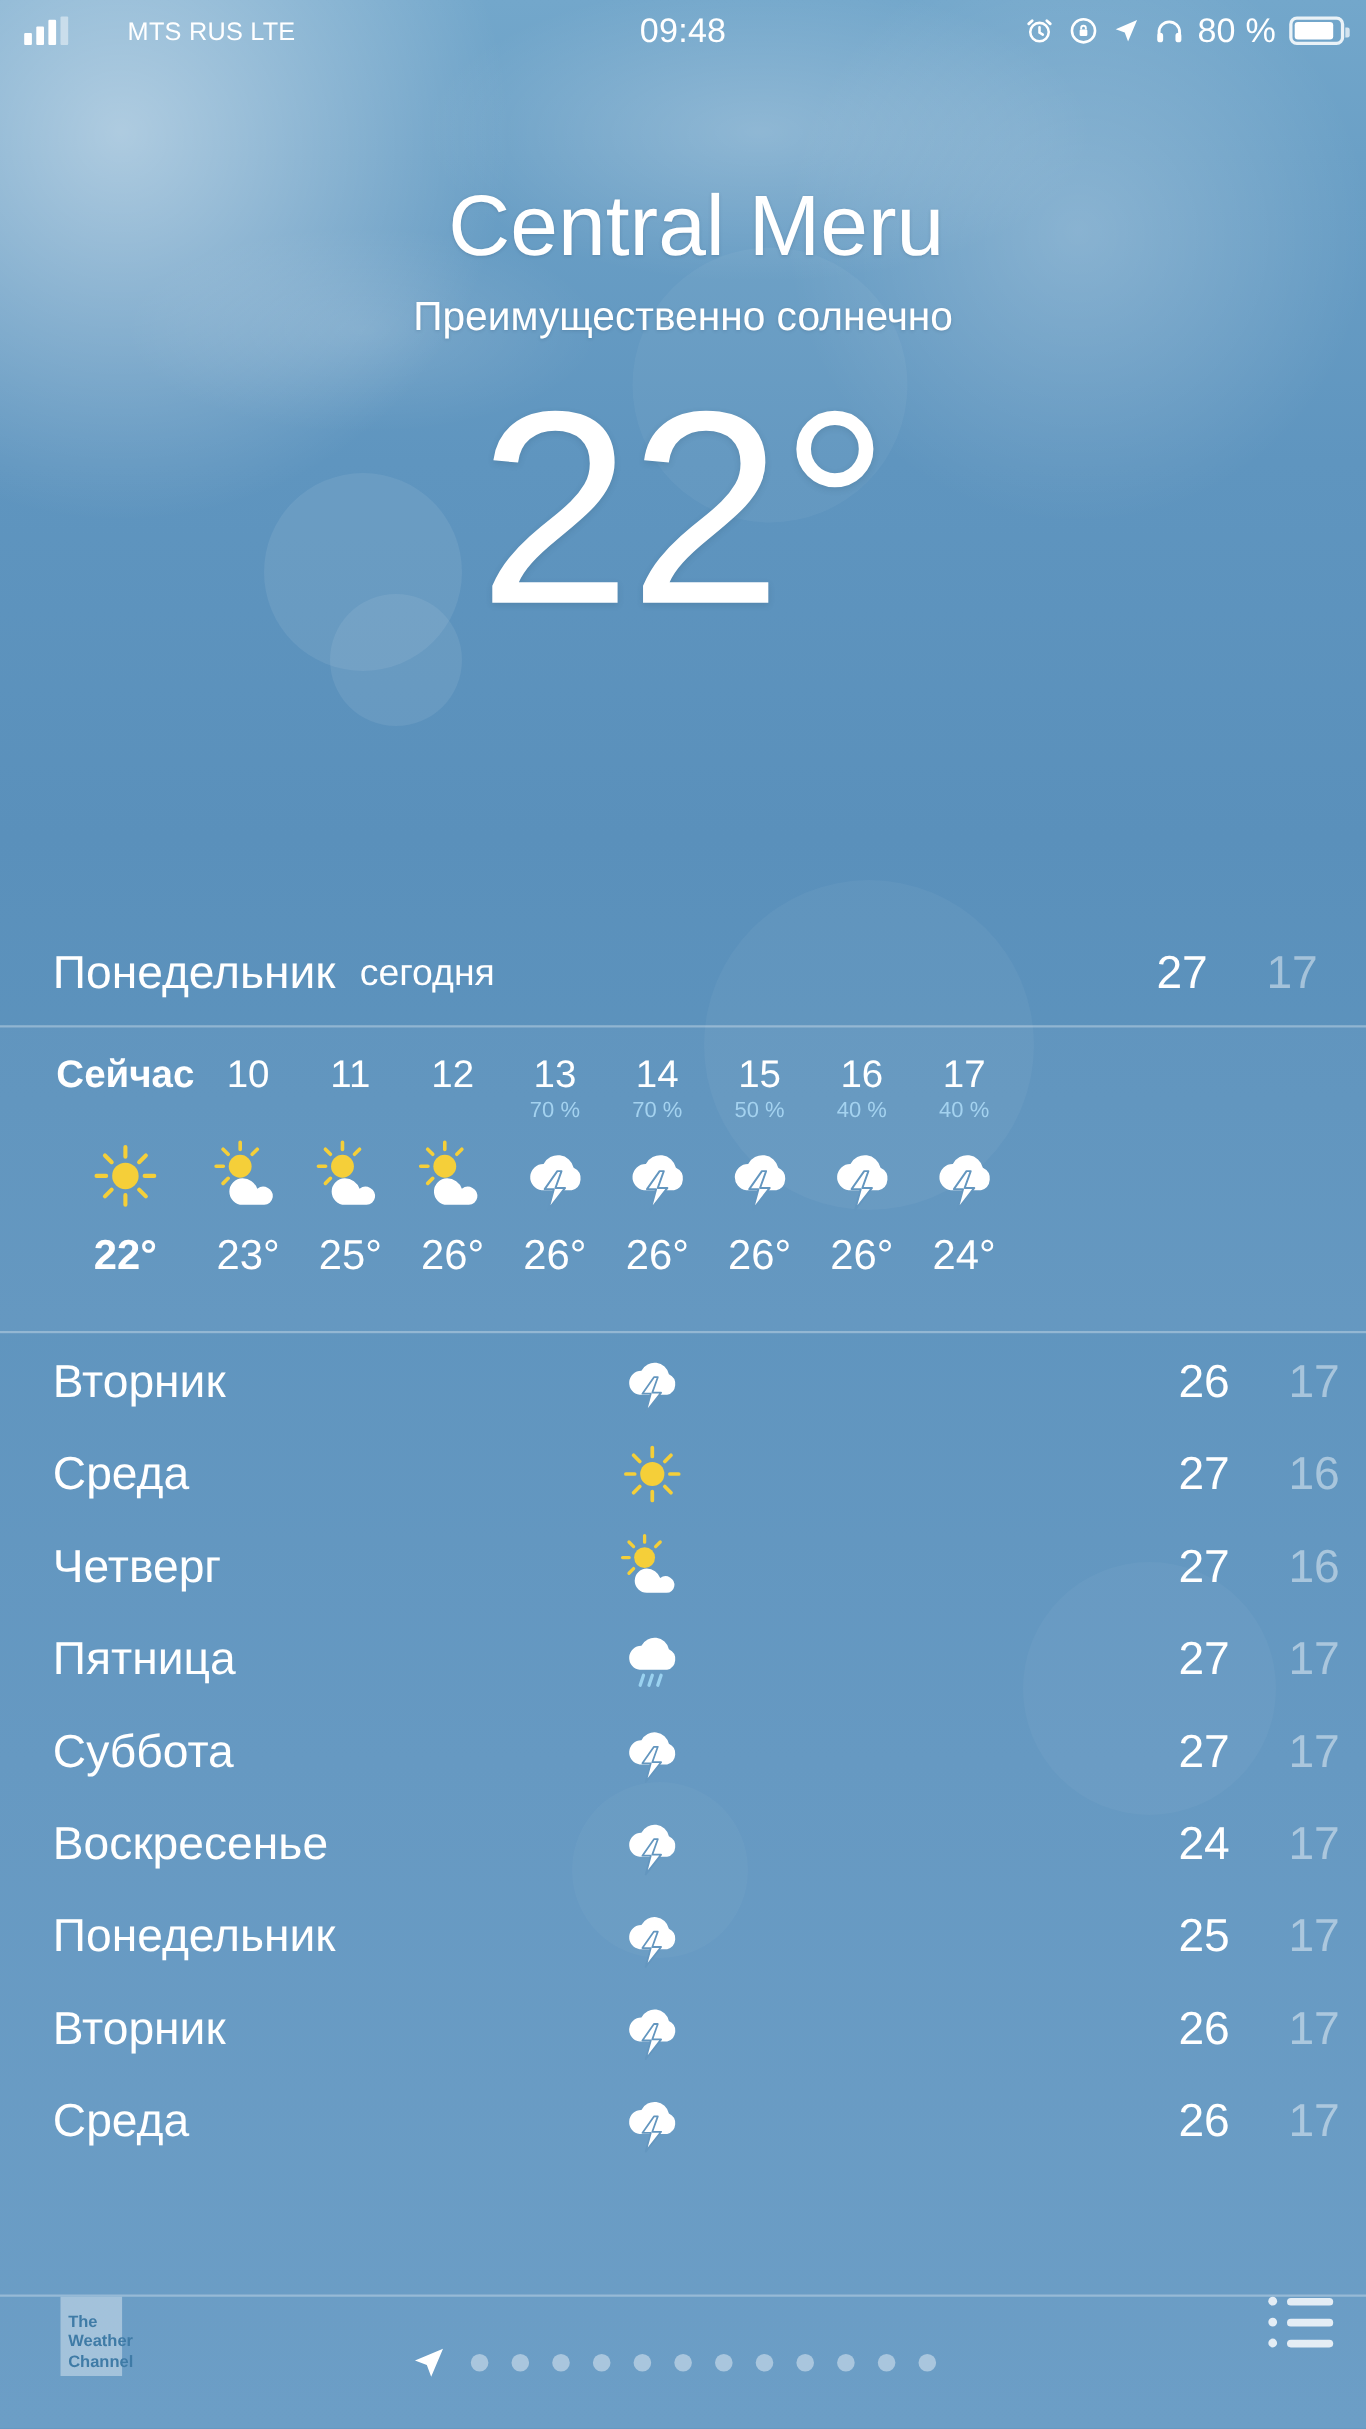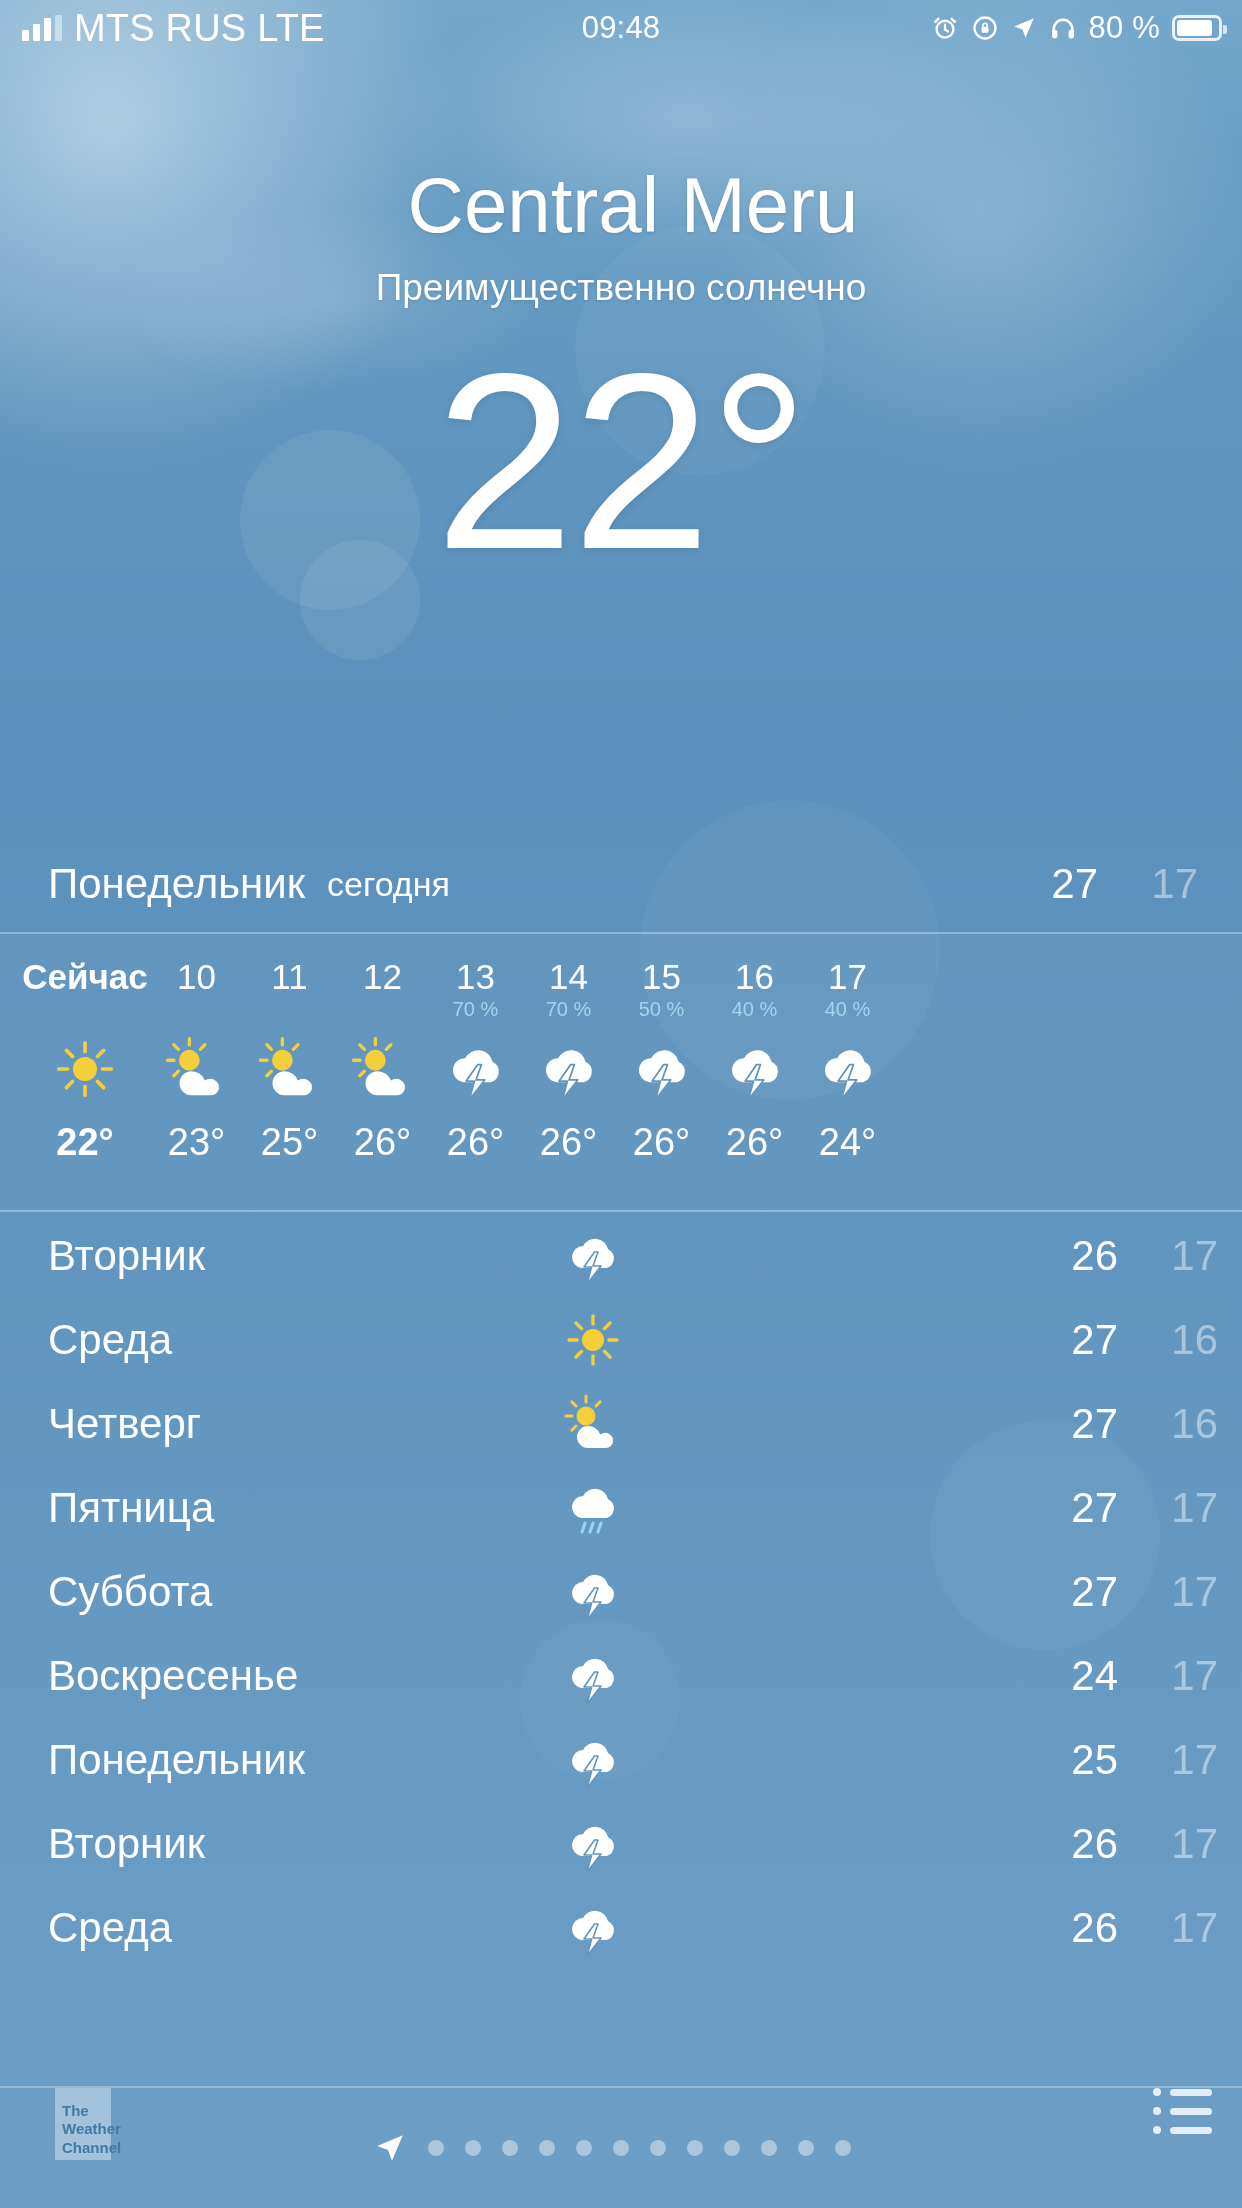--- a/index.html
+++ b/index.html
@@ -50,21 +50,21 @@
     display: flex; align-items: center;
     margin-left: 22px;
     gap: 12px;
   }
   .sig-bars { display: flex; align-items: flex-end; gap: 4px; height: 26px; }
   .sig-bars i { display: block; width: 7px; background: #fff; border-radius: 1px; }
   .sig-bars i:nth-child(1) { height: 11px; }
   .sig-bars i:nth-child(2) { height: 17px; }
   .sig-bars i:nth-child(3) { height: 23px; }
   .sig-bars i:nth-child(4) { height: 26px; background: rgba(255,255,255,0.45); }
-  #carrier { font-size: 38px; }
+  #carrier { font-size: 23px; margin-left: 42px; }
 
   #sb-center {
     position: absolute;
     left: 0; right: 0;
     text-align: center;
     font-size: 31px;
   }
   #sb-right {
     position: absolute;
     right: 20px;
@@ -142,21 +142,21 @@
   
   #hourly {
     position: absolute;
     top: 932px; left: 0;
     width: 1242px; height: 280px;
     border-top: 2px solid rgba(255,255,255,0.30);
     border-bottom: 2px solid rgba(255,255,255,0.30);
     background: rgba(255,255,255,0.035);
     display: flex;
     overflow: hidden;
-    padding-left: 20px;
+    padding-left: 49px;
   }
   .hour {
     flex: 0 0 93px;
     display: flex;
     flex-direction: column;
     align-items: center;
     padding-top: 25px;
   }
   .hour.now { flex: 0 0 130px; }
   .h-label { font-size: 35px; font-weight: 400; line-height: 1.05; white-space: nowrap; }

